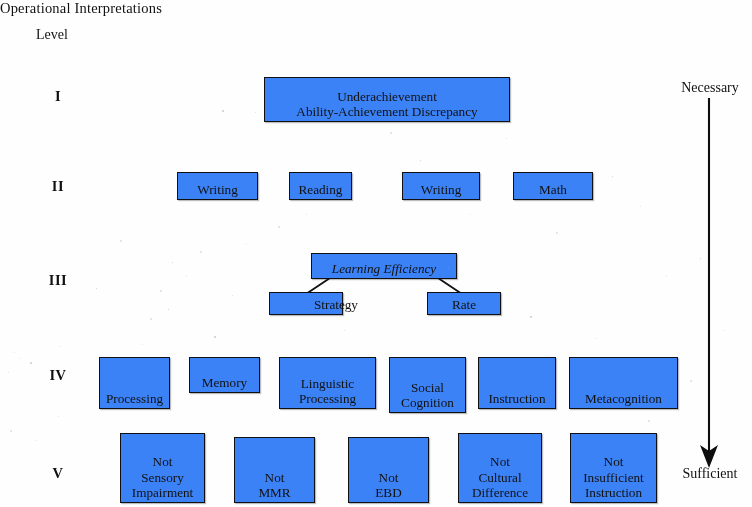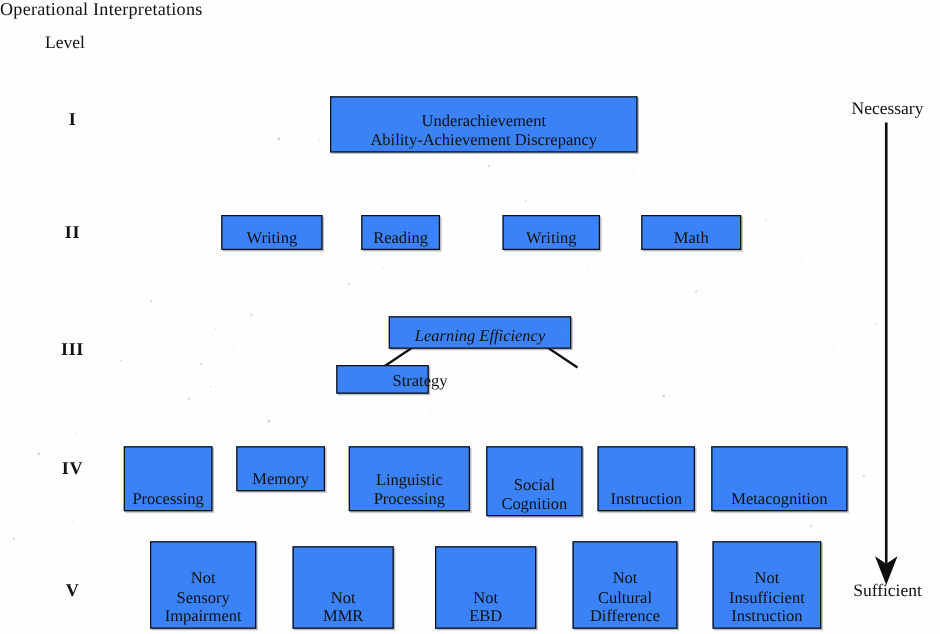--- a/index.html
+++ b/index.html
@@ -116,20 +116,23 @@
   <svg class="abs connector" style="left:0px; top:0px;" width="752" height="507">
     <line x1="330" y1="278" x2="306" y2="294"></line>
     <line x1="438" y1="278" x2="462" y2="294"></line>
   </svg>
 
   <div class="abs node" style="left:311px; top:253px; width:146px; height:26px;font-style:italic;">
     <span class="txt">Learning Efficiency</span>
   </div>
   <div class="abs node" style="left:269px; top:292px; width:74px; height:23px;padding-left:44px;">
     <span class="txt">Strategy</span>
+  </div>
+  <div class="abs node" style="left:427px; top:292px; width:74px; height:23px;">
+    <span class="txt">Rate</span>
   </div>
 
   <div class="abs node" style="left:99px; top:357px; width:71px; height:52px;">
     <span class="txt">Processing</span>
   </div>
   <div class="abs node" style="left:189px; top:357px; width:71px; height:36px;">
     <span class="txt">Memory</span>
   </div>
   <div class="abs node" style="left:279px; top:357px; width:97px; height:52px;">
     <span class="txt">Linguistic

